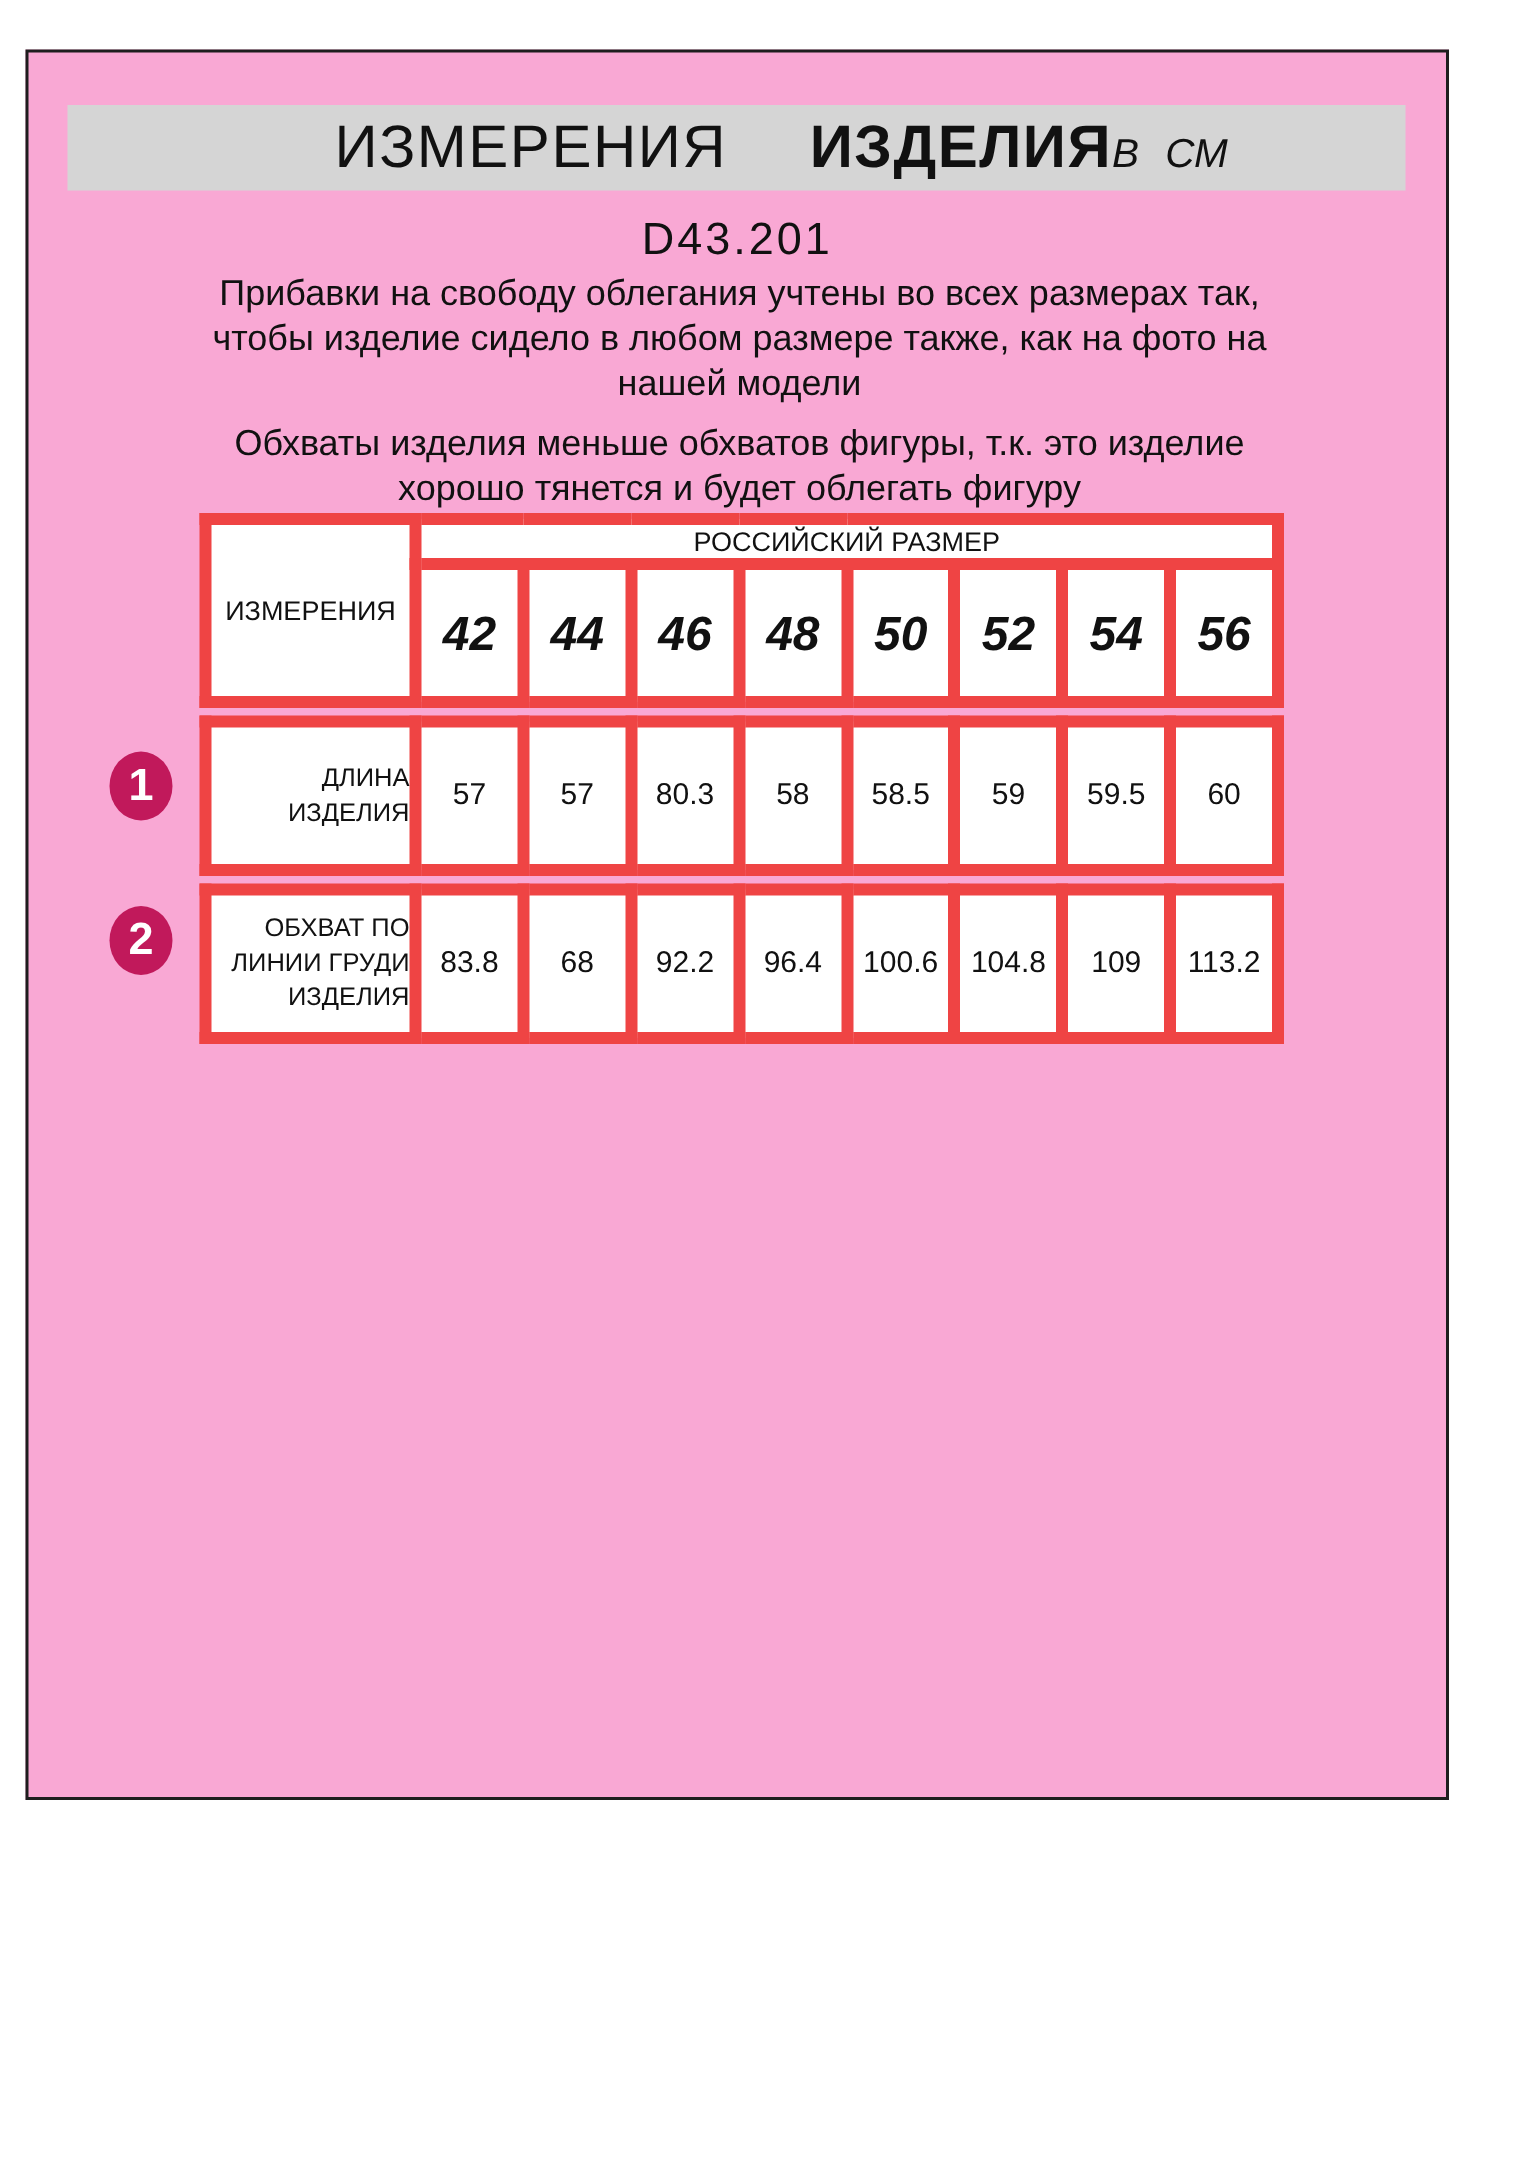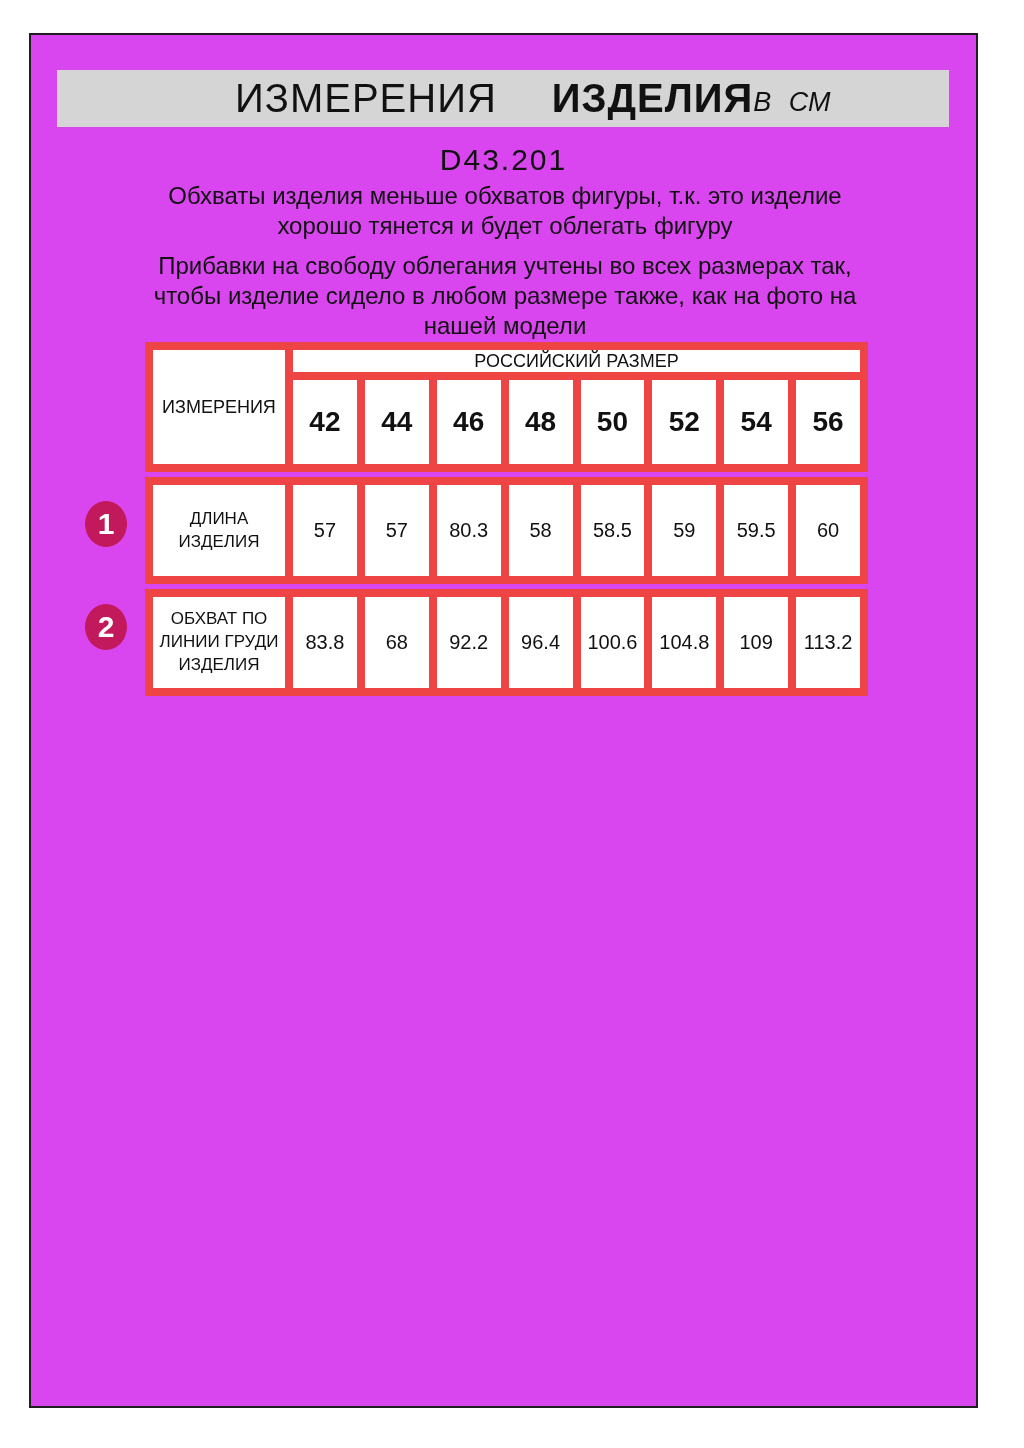--- a/index.html
+++ b/index.html
@@ -5,24 +5,24 @@
   * { margin: 0; padding: 0; box-sizing: border-box; }
   html, body { background: #ffffff; }
   body {
     width: 1024px; height: 1448px;
     position: relative;
     font-family: "Liberation Sans", "DejaVu Sans", sans-serif;
     color: #111;
   }
   .page {
     position: absolute;
-    left: 29px; top: 33px;
-    width: 949px; height: 1375px;
+    left: 17px; top: 33px;
+    width: 949px; height: 1167px;
     border: 2px solid #1e1e1e;
-    background: #d946ef;
+    background: #f9a8d4;
   }
   .title-band {
     position: absolute;
     left: 26px; top: 35px;
     width: 892px; height: 57px;
     background: #d5d5d5;
     display: flex;
     align-items: center;
     padding-left: 178px;
   }
@@ -72,22 +72,22 @@
   table.body-row { margin-top: 5px; }
   td {
     border: 8px solid #ef4444;
     text-align: center;
     vertical-align: middle;
     background: #fff;
   }
   col.label-col { width: 140px; }
   .group-header-cell { height: 30px; font-size: 18px; font-weight: 400; }
   .corner-cell { font-size: 18px; font-weight: 400; }
-  .size-cell { height: 92px; font-size: 28px; font-weight: 700; }
-  .row-label-cell { height: 99px; font-size: 17px; line-height: 1.35; }
+  .size-cell { height: 92px; font-size: 32px; font-weight: 700; font-style: italic; }
+  .row-label-cell { height: 99px; font-size: 17px; line-height: 1.35; text-align: right; }
   .row-label-cell span { display: inline-block; max-width: 128px; }
   .value-cell { height: 99px; font-size: 20px; font-weight: 400; }
 
   .num-circle {
     position: absolute;
     left: 54px;
     width: 42px; height: 46px;
     border-radius: 50%;
     background: #c1195b;
     color: #ffffff;
@@ -116,22 +116,22 @@
 
   <div class="title-band">
     <span class="title-main regular">ИЗМЕРЕНИЯ</span>
     <span class="title-main bold">ИЗДЕЛИЯ</span>
     <span class="title-unit">В СМ</span>
   </div>
 
   <div class="article-code">D43.201</div>
 
   <div class="intro">
+    <p>Прибавки на свободу облегания учтены во всех размерах так, чтобы изделие сидело в любом размере также, как на фото на нашей модели</p>
     <p>Обхваты изделия меньше обхватов фигуры, т.к. это изделие хорошо тянется и будет облегать фигуру</p>
-    <p>Прибавки на свободу облегания учтены во всех размерах так, чтобы изделие сидело в любом размере также, как на фото на нашей модели</p>
   </div>
 
   <div class="size-block">
 
     <table>
       <colgroup>
         <col class="label-col">
         <col>
           <col>
           <col>

